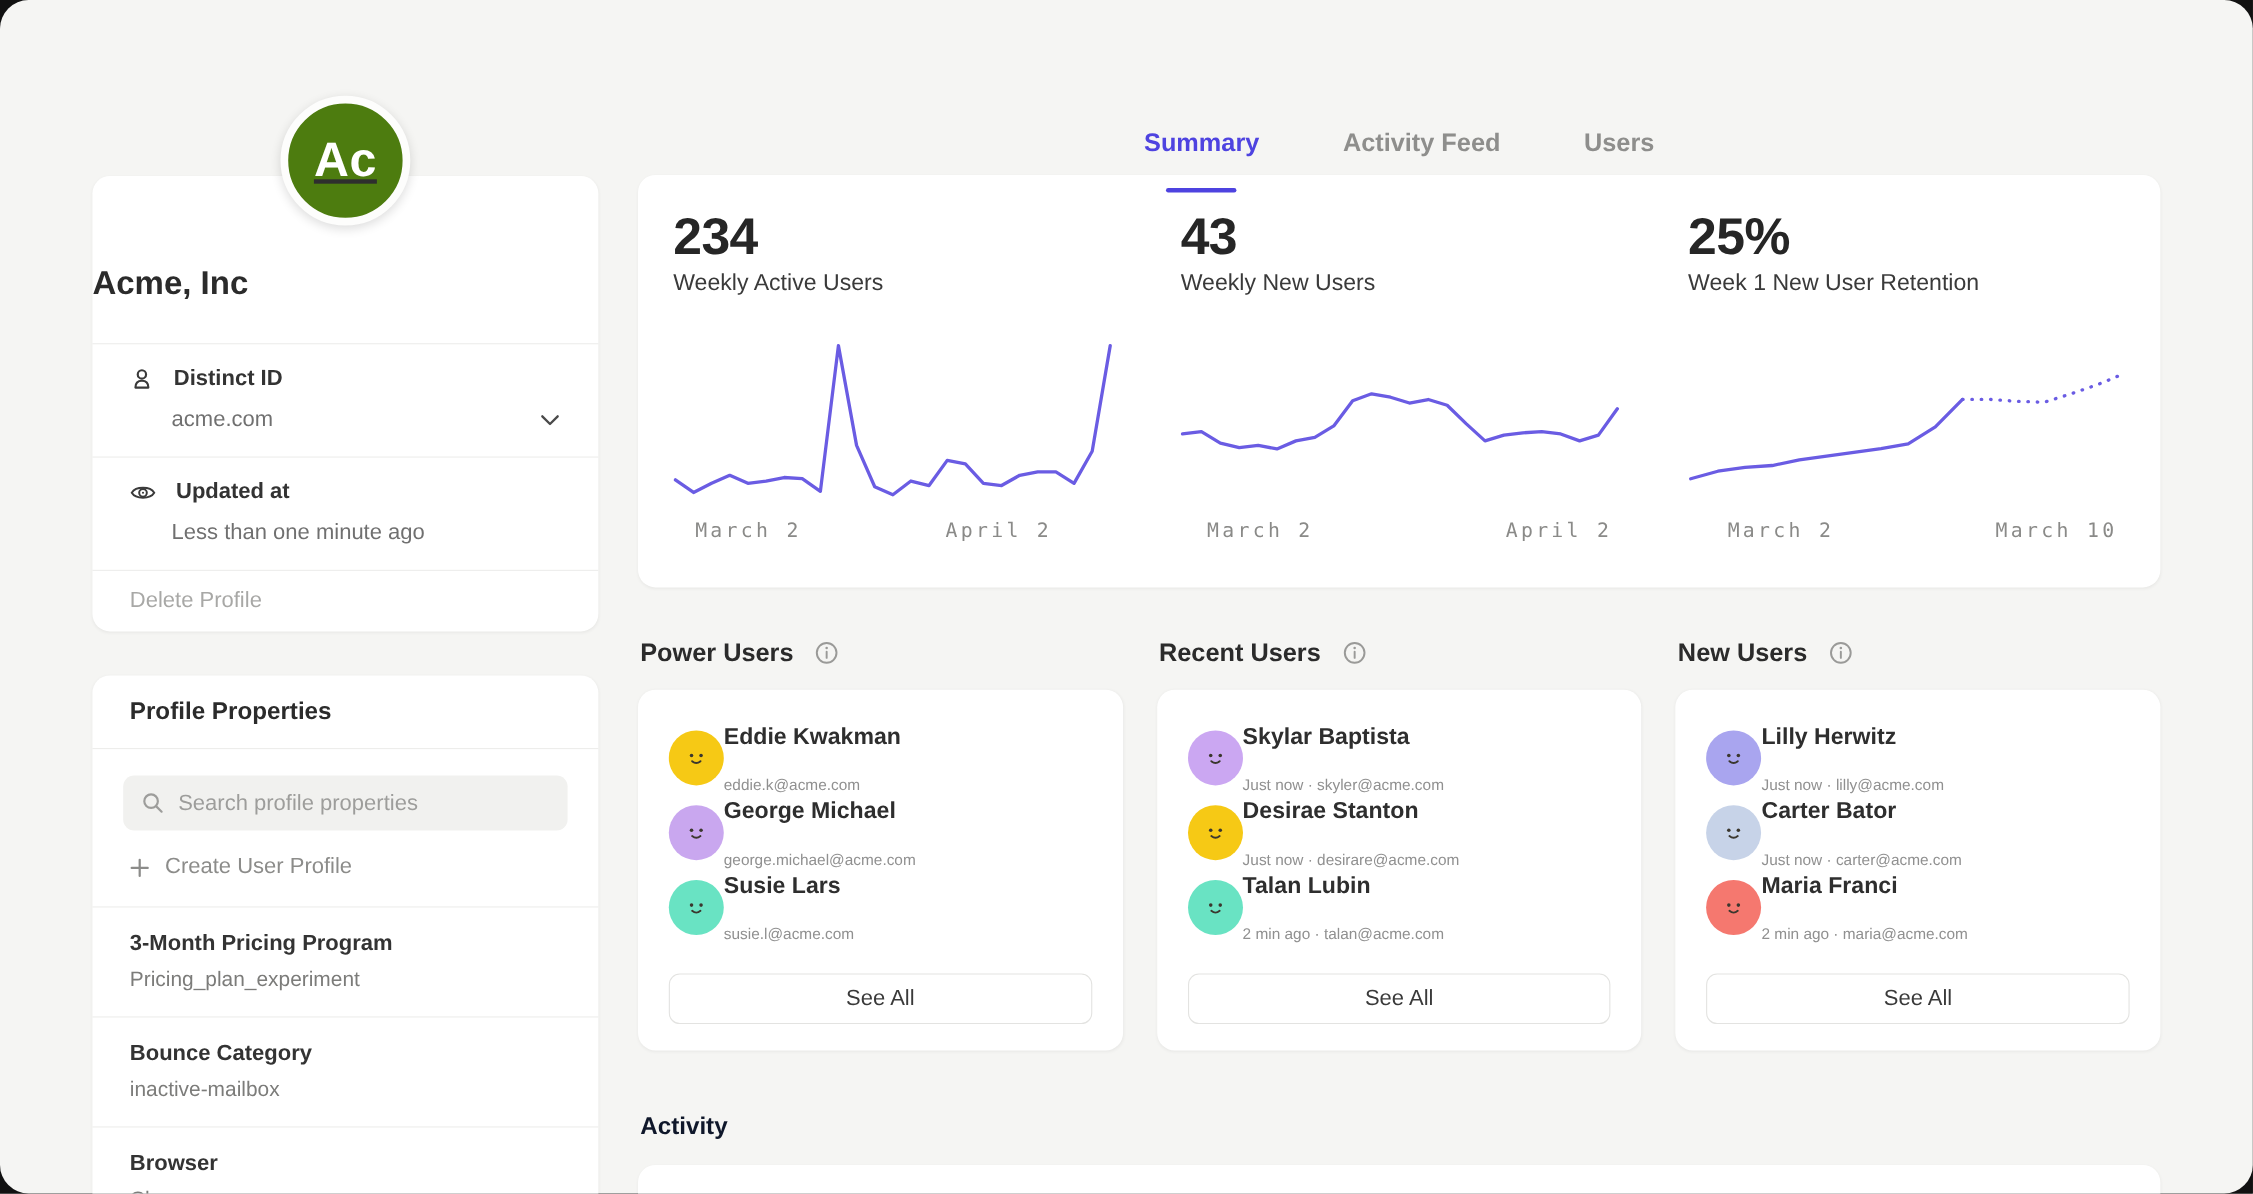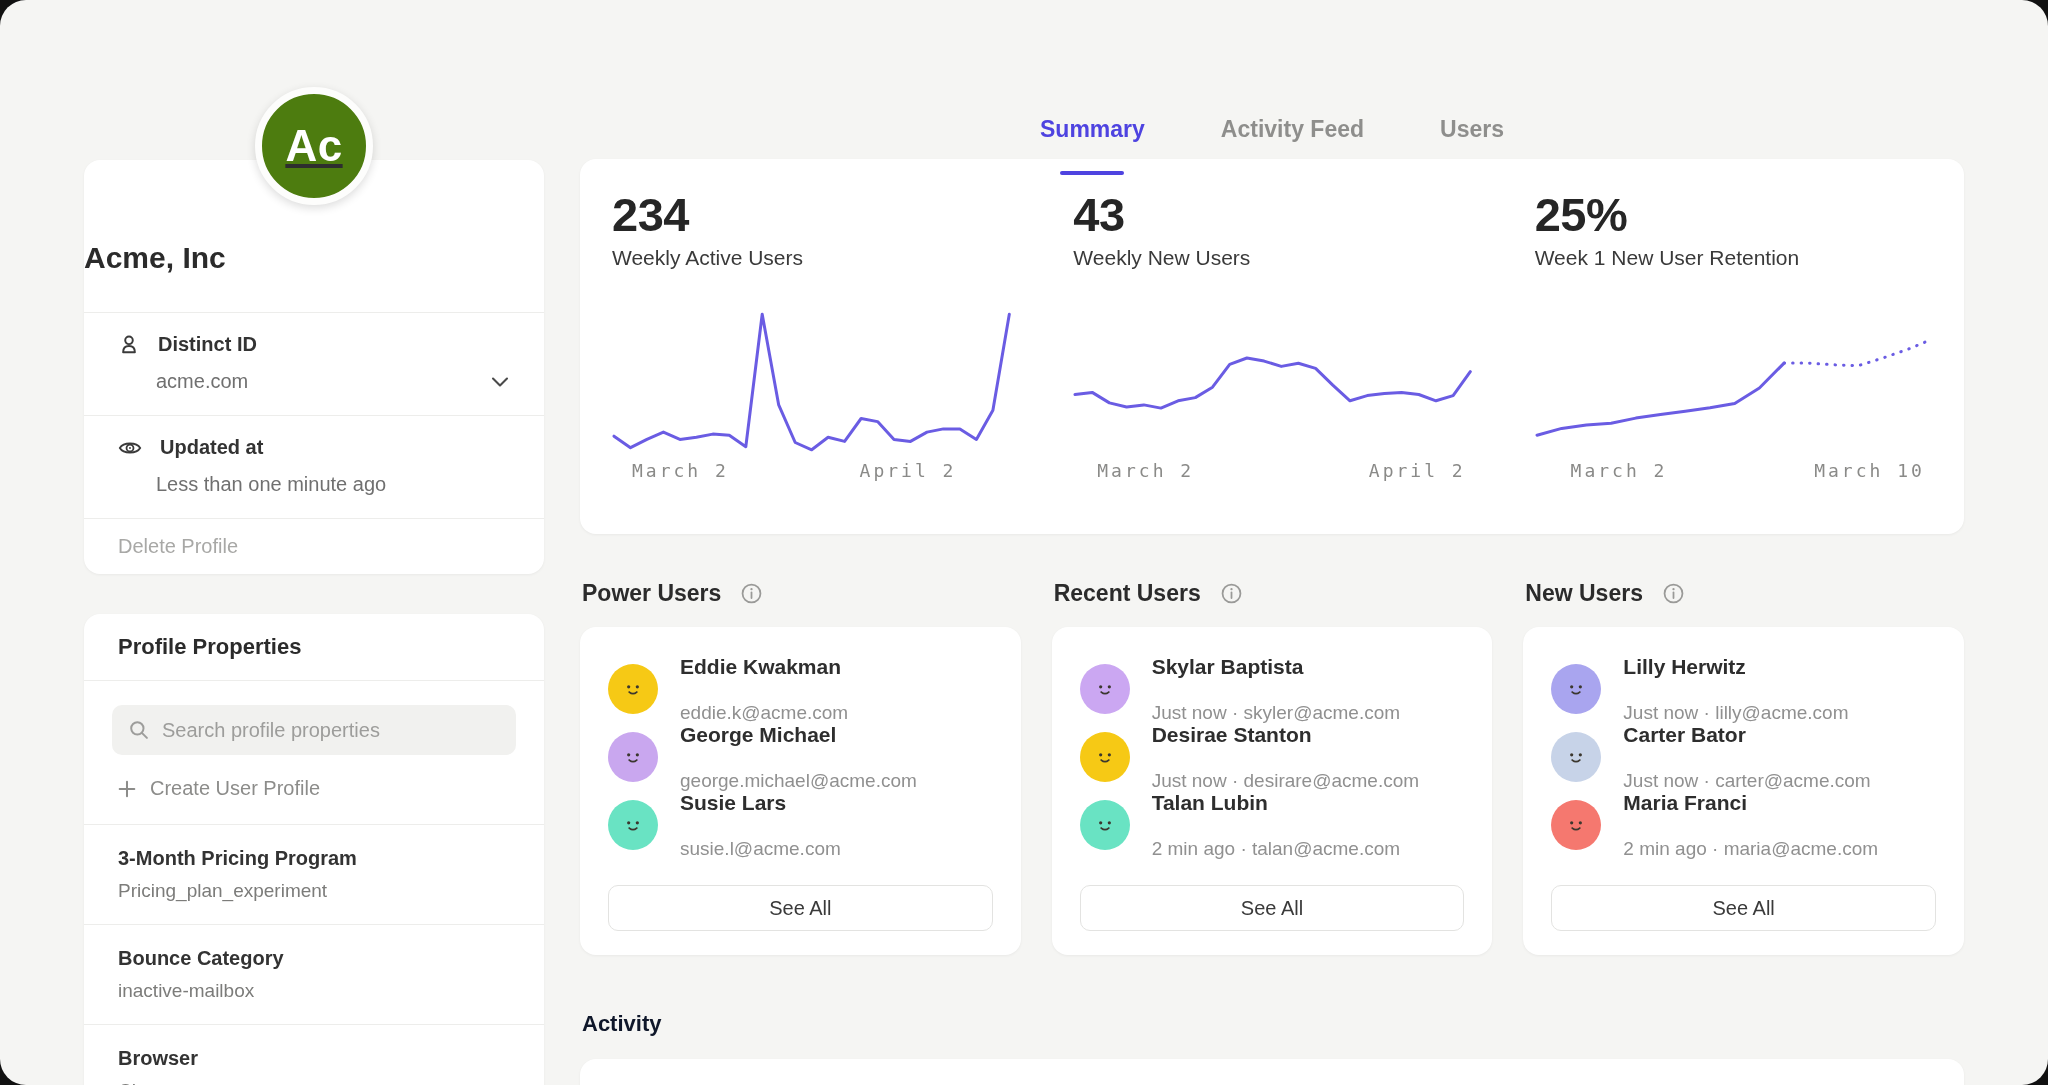--- a/index.html
+++ b/index.html
@@ -44,36 +44,36 @@
   .tab { font-size:23px; font-weight:700; color:#8e8e8c; position:relative; cursor:pointer; }
   .tab.active { color:var(--accent); }
   .tab.active::after { content:""; position:absolute; left:50%; transform:translateX(-50%);
     bottom:-16px; width:64px; height:4px; border-radius:3px; background:var(--accent); }
 
   .stats-card { height:375px; display:grid; grid-template-columns:repeat(3,1fr); }
   .stat-col { padding:28px 30px 0 32px; }
   .stat-value { font-size:47px; font-weight:700; color:#262626; letter-spacing:-.5px; }
   .stat-label { font-size:21px; color:#3a3a3a; margin-top:4px; }
   .spark { display:block; width:100%; height:152px; margin-top:36px; }
-  .xlabels { position:relative; height:40px; margin-top:2px; font-family:"DejaVu Sans Mono", monospace;
+  .xlabels { position:relative; height:40px; margin-top:14px; font-family:"DejaVu Sans Mono", monospace;
     font-size:18px; letter-spacing:3px; color:#8a8a88; }
   .xlabels span { position:absolute; top:0; white-space:nowrap; }
   .c1 .xl-a { left:5%; }  .c1 .xl-b { left:62%; }
   .c2 .xl-a { left:6%; }  .c2 .xl-b { left:74%; }
   .c3 .xl-a { left:9%; }  .c3 .xl-b { left:70%; }
 
   .sections { display:grid; grid-template-columns:repeat(3,1fr); gap:31px; margin-top:46px; }
   .section-header { display:flex; align-items:center; gap:18px; margin-bottom:20px; padding-left:2px; }
   .section-title { font-size:23px; font-weight:700; color:#2b2b2b; }
   .user-card { border-radius:16px; padding:30px 28px 24px 28px; }
-  .user-row { display:flex; align-items:center; gap:22px; height:64px; margin-bottom:4px; cursor:pointer; }
+  .user-row { display:flex; align-items:center; height:64px; margin-bottom:4px; cursor:pointer; }
   .u-avatar { width:50px; height:50px; border-radius:50%; flex:0 0 50px;
     display:flex; align-items:center; justify-content:center; }
   .u-name { font-size:21px; font-weight:700; color:#2e2e2e; }
-  .u-sub  { font-size:19px; color:#909090; margin-top:23px; white-space:nowrap; }
+  .u-sub  { font-size:14px; color:#909090; margin-top:23px; white-space:nowrap; }
   .see-all { margin-top:24px; width:100%; height:46px; background:#fff; border:1px solid #e3e3e1;
     border-radius:10px; font-size:20px; color:#3a3a3a; font-family:"Liberation Sans", sans-serif;
     cursor:pointer; }
 
   .activity-title { margin-top:56px; font-size:22px; font-weight:700; color:#0f172a; padding-left:2px; }
   .activity-card { margin-top:22px; height:320px; display:grid; grid-template-columns:repeat(3,1fr); }
   .activity-card .stat-col { padding-top:24px; }
 
   .icon { display:inline-flex; flex:none; }
   svg { display:block; }

